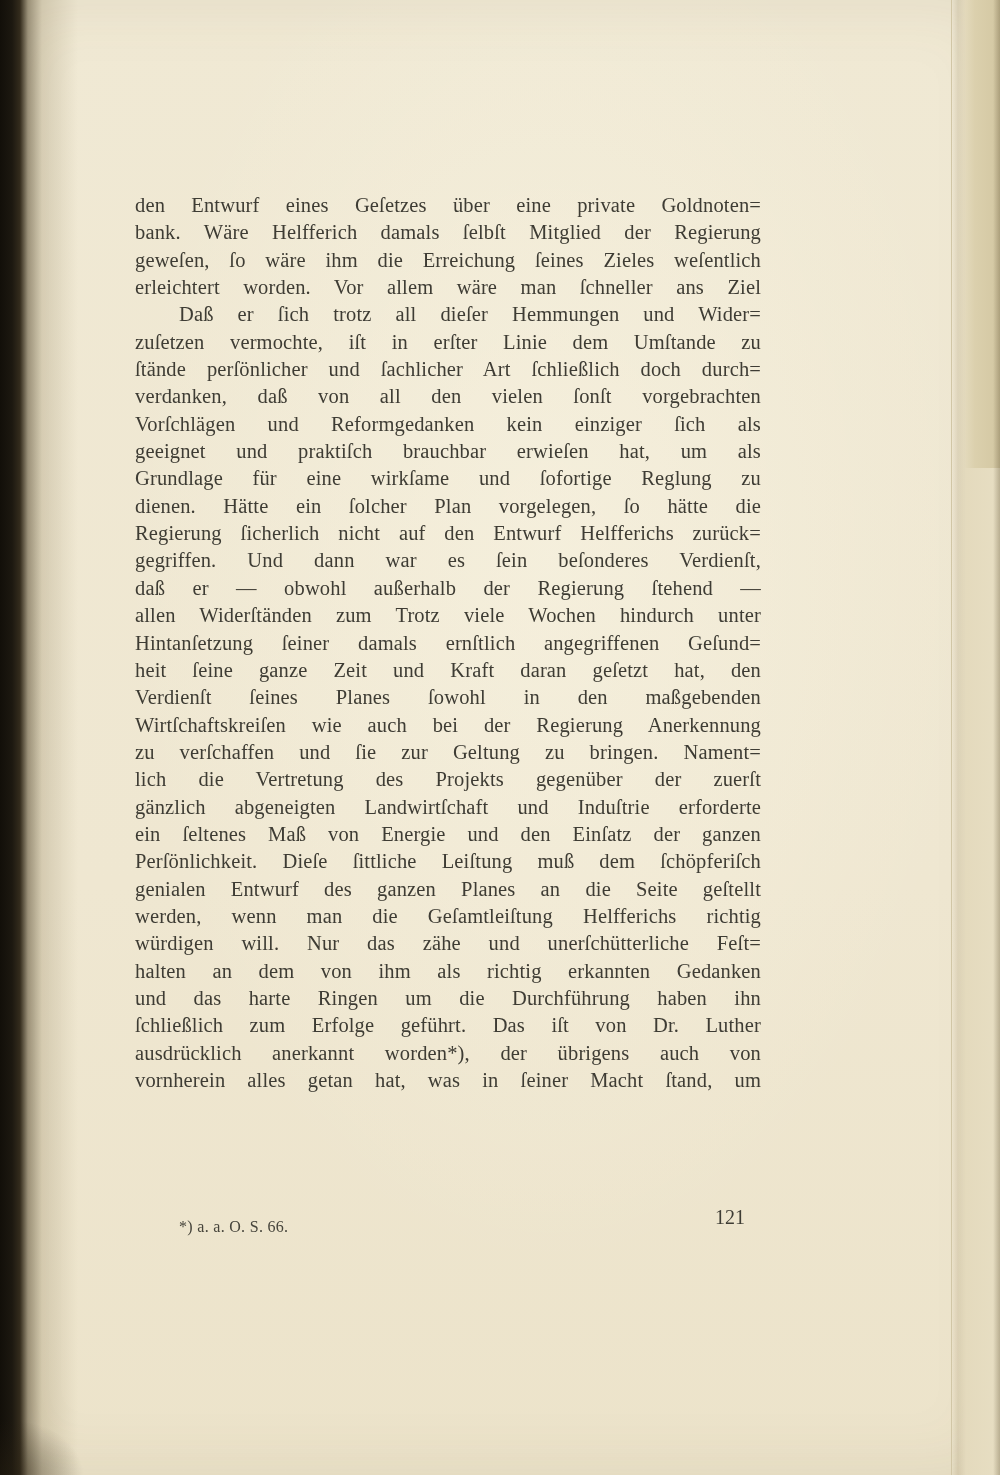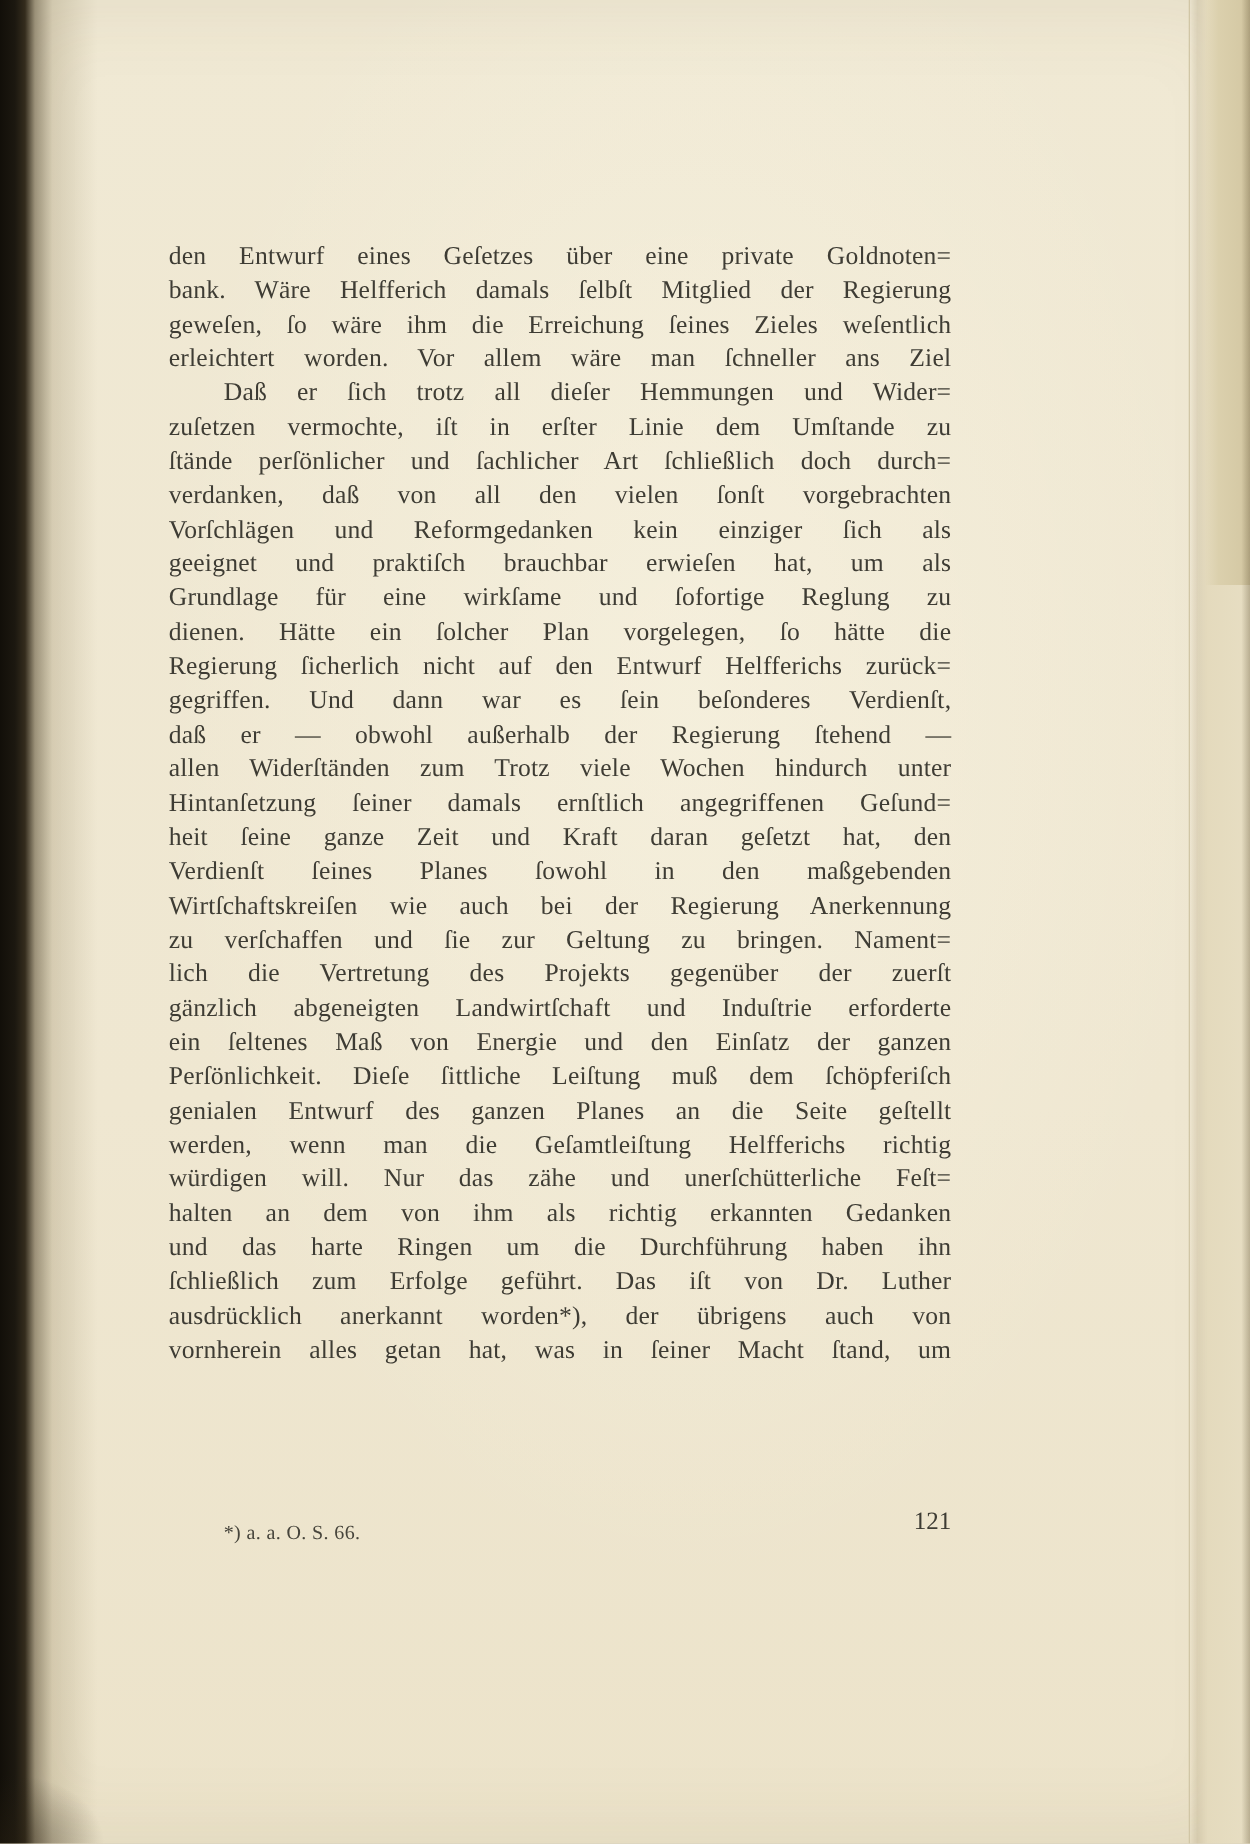--- a/index.html
+++ b/index.html
@@ -57,21 +57,21 @@
   .line { text-align: justify; text-align-last: justify; }
   .line.last { text-align-last: left; }
   .line.indent-first { text-indent: 44px; }
 
   .footnote {
     position: absolute; left: 179px; top: 1170px;
     font-size: 16px; color: #46443b; letter-spacing: 0.3px; margin-top: 48px;
   }
 
   .pagenum {
-    position: absolute; left: 135px; top: 1206px; width: 626px;
+    position: absolute; left: 119px; top: 1206px; width: 626px;
     text-align: right; font-size: 20px; color: #3e3c34;
   }
 </style>
 </head>
 <body>
 
 <div class="scan">
   <div class="binding"></div>
   <div class="page-edges">
     <div class="page-edges-top"></div>

